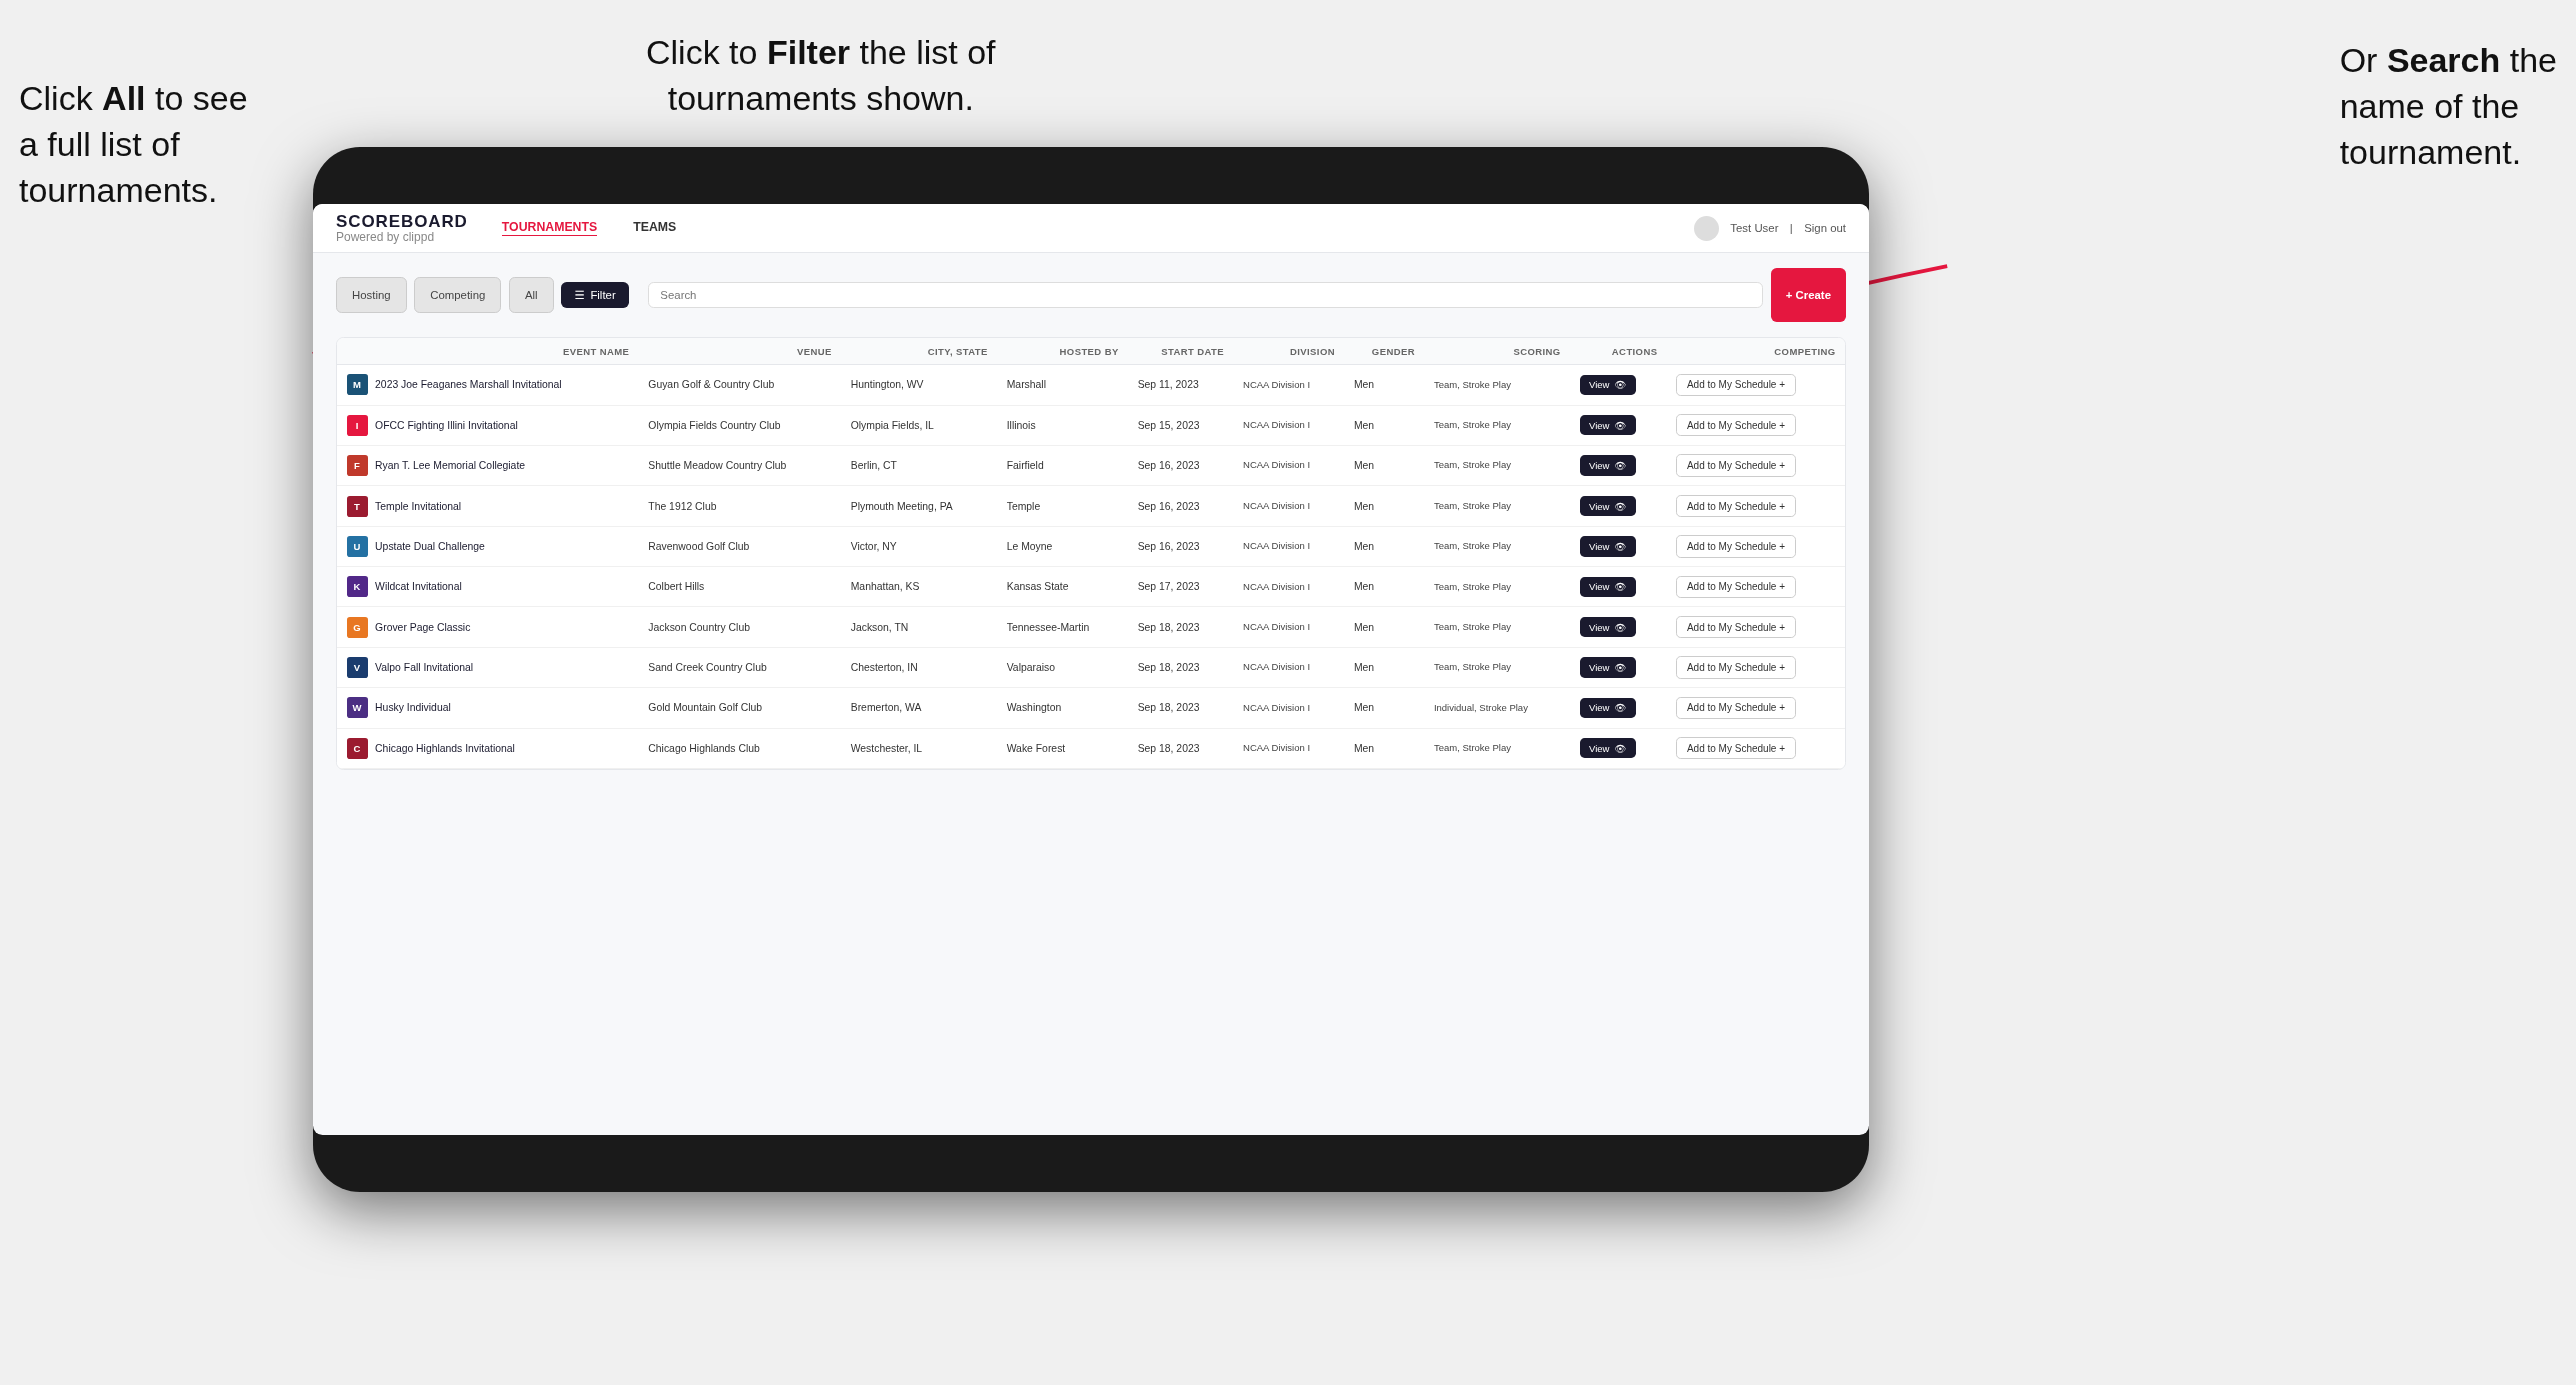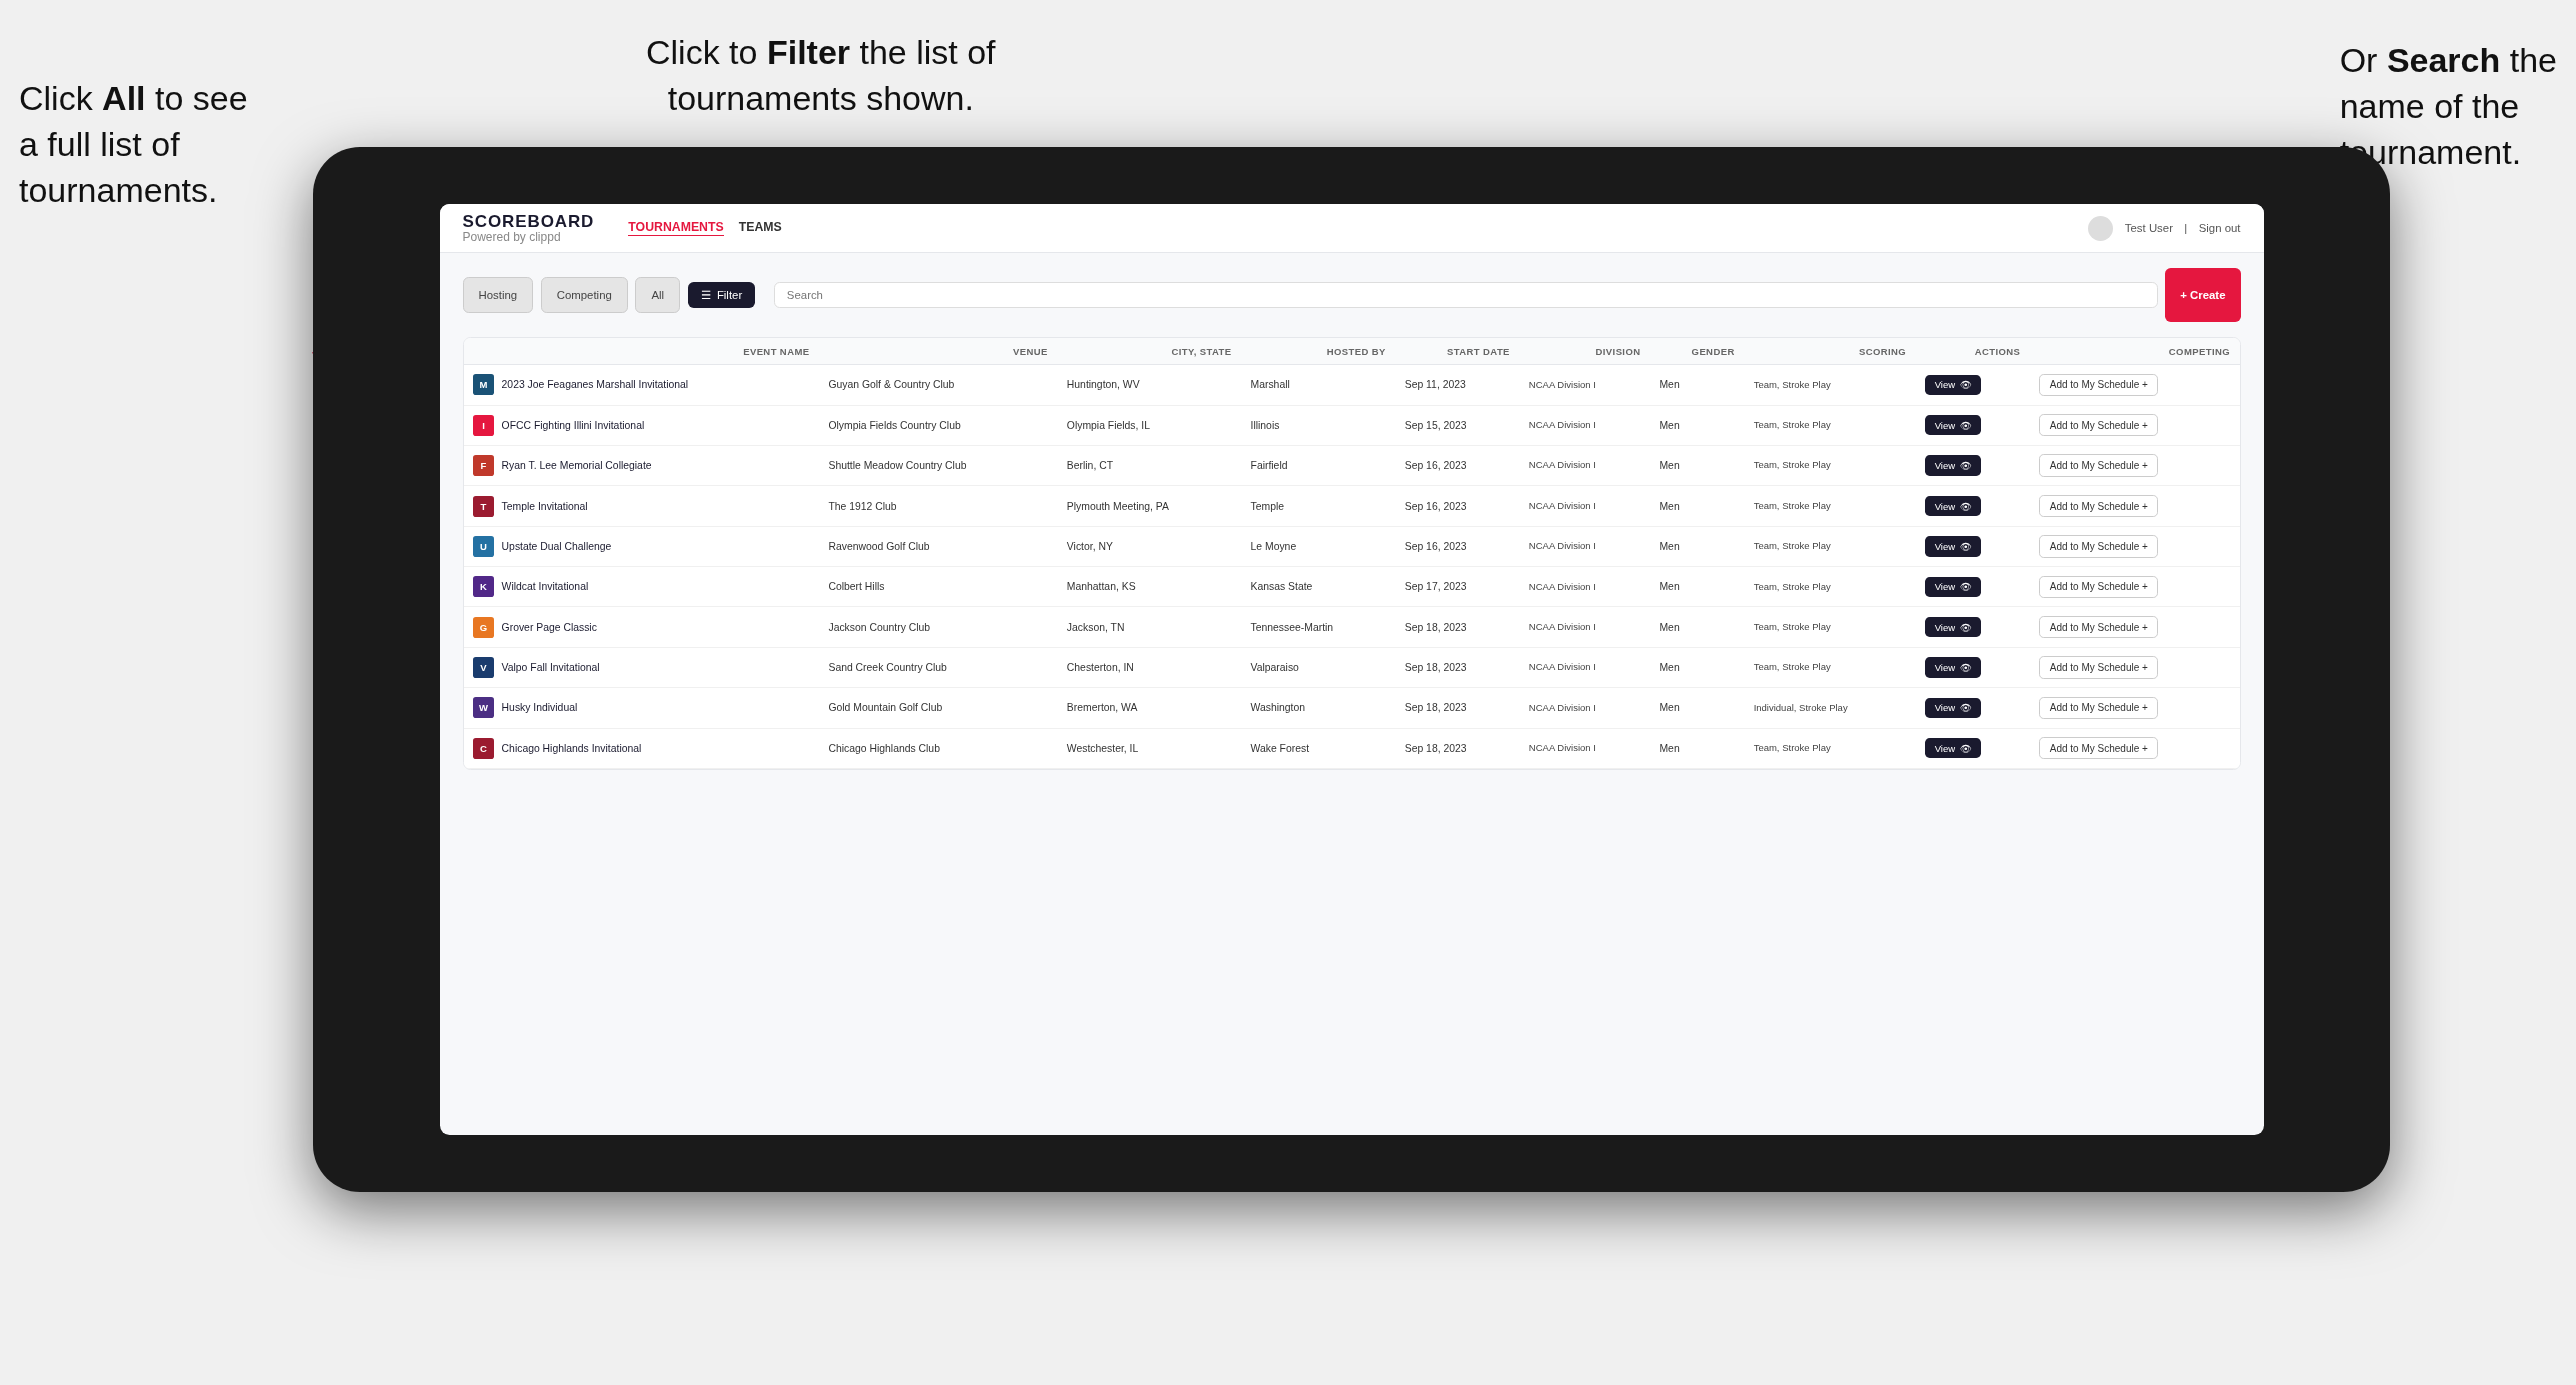--- a/index.html
+++ b/index.html
@@ -32,21 +32,21 @@
       width: 2576px;
       height: 1386px;
       pointer-events: none;
     }
 
     
     .tablet-frame {
       position: absolute;
       top: 147px;
       left: 313px;
-      width: 2077px;
+      width: 1556px;
       height: 1045px;
       background: #1a1a1a;
       border-radius: 47px;
       box-shadow: 0 19px 57px rgba(0,0,0,0.5);
       display: flex;
       align-items: center;
       justify-content: center;
     }
 
     .tablet-screen {
@@ -84,21 +84,21 @@
     }
 
     .logo-sub {
       font-size: 12px;
       color: #888;
       margin-top: -1.9px;
     }
 
     .nav-links {
       display: flex;
-      gap: 15px;
+      gap: 36px;
       flex: 1;
       text-align: center;
     }
 
     .nav-link {
       font-size: 12.3px;
       font-weight: 600;
       color: #333;
       text-decoration: none;
       padding-bottom: 1.9px;

